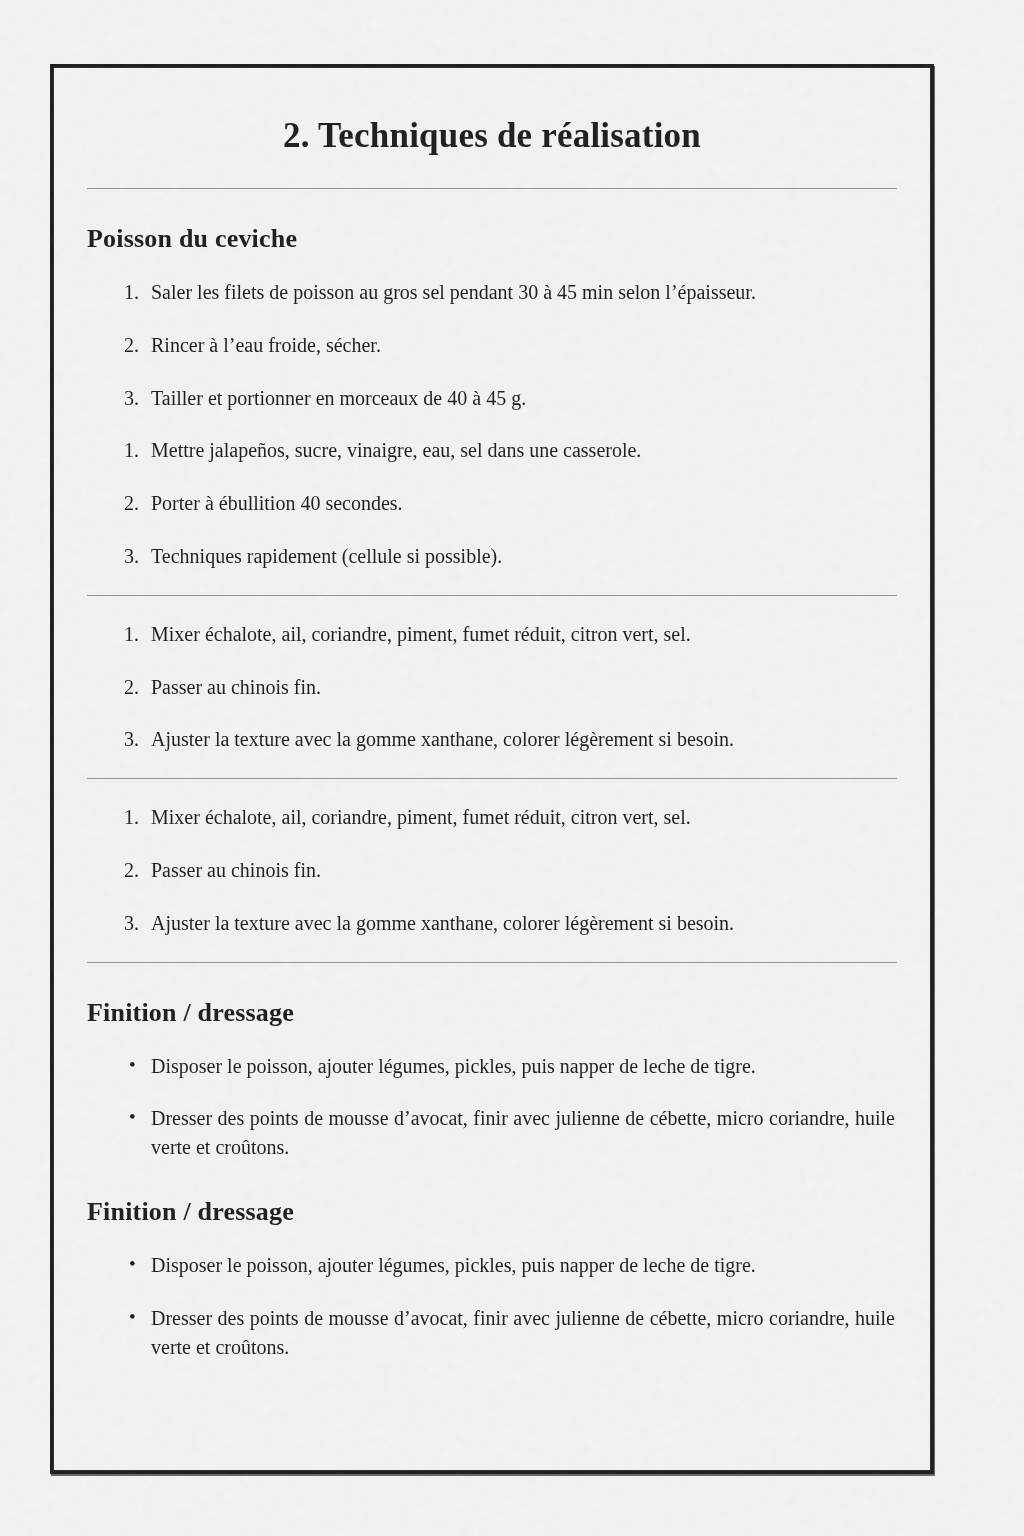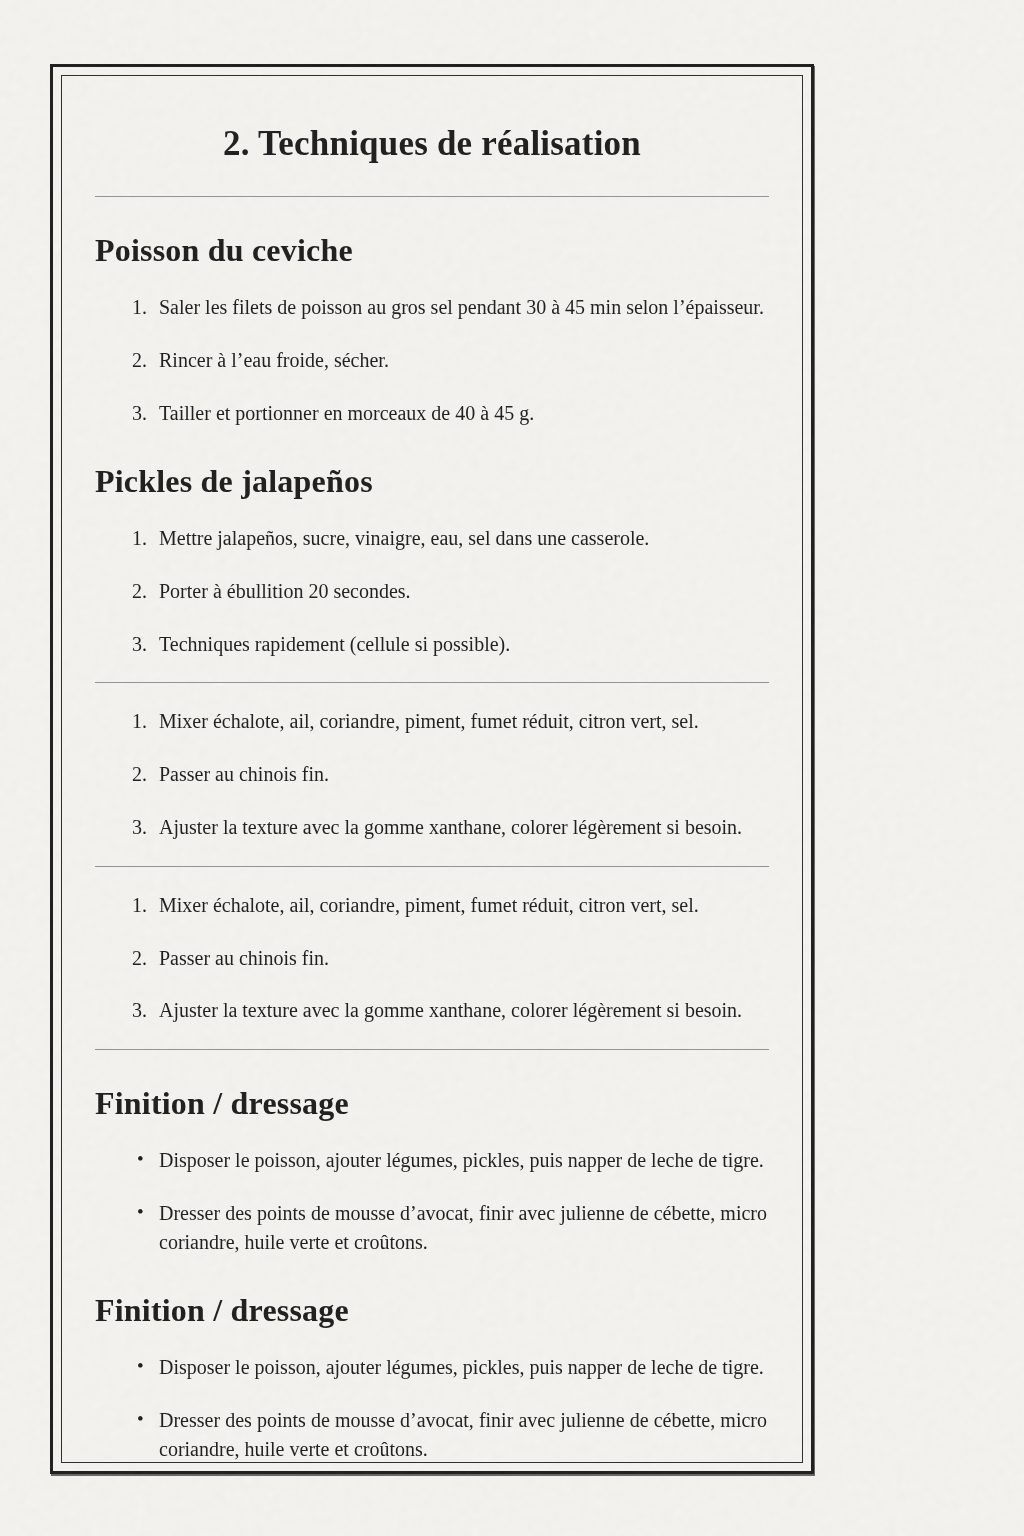--- a/index.html
+++ b/index.html
@@ -12,25 +12,24 @@
     font-family: "Liberation Serif", "DejaVu Serif", serif;
     position: relative;
     overflow: hidden;
   }
 
   
   .frame {
     position: absolute;
     left: 50px;
     top: 64px;
-    width: 764px;
+    width: 884px;
     height: 1410px;
     border: 3px solid #1b1b1b;
     box-shadow: 1px 2px 0 rgba(25,25,25,0.65);
-    padding: 8px;
     background: transparent;
   }
   .frame-inner {
     width: 100%;
     height: 100%;
     border: 1px solid #2a2a2a;
     padding: 0 33px;
     overflow: hidden;
   }
 
@@ -45,21 +44,21 @@
 
   hr.rule {
     border: none;
     border-top: 1px solid #949494;
     margin: 30px 0 0 0;
     height: 0;
   }
   hr.rule-section { margin-top: 24px; }
 
   .section-heading {
-    font-size: 32px;
+    font-size: 26px;
     font-weight: 700;
     margin: 34px 0 0 0;
     line-height: 1.2;
     letter-spacing: 0.2px;
   }
 
   ol.steps, ul.steps {
     list-style: none;
     margin: 5px 0 0 0;
     padding: 0;
@@ -111,24 +110,23 @@
     <section>
       <h2 class="section-heading">Poisson du ceviche</h2>
       <ol class="steps">
         <li>Saler les filets de poisson au gros sel pendant 30 à 45 min selon l’épaisseur.</li>
         <li>Rincer à l’eau froide, sécher.</li>
         <li>Tailler et portionner en morceaux de 40 à 45 g.</li>
       </ol>
     </section>
 
     <section>
-      <h2 class="section-heading">Pickles de jalapeños</h2>
       <ol class="steps">
         <li>Mettre jalapeños, sucre, vinaigre, eau, sel dans une casserole.</li>
-        <li>Porter à ébullition 20 secondes.</li>
+        <li>Porter à ébullition 40 secondes.</li>
         <li>Techniques rapidement (cellule si possible).</li>
       </ol>
     </section>
 
     <hr class="rule rule-section">
 
     <section>
       <ol class="steps">
         <li>Mixer échalote, ail, coriandre, piment, fumet réduit, citron vert, sel.</li>
         <li>Passer au chinois fin.</li>

